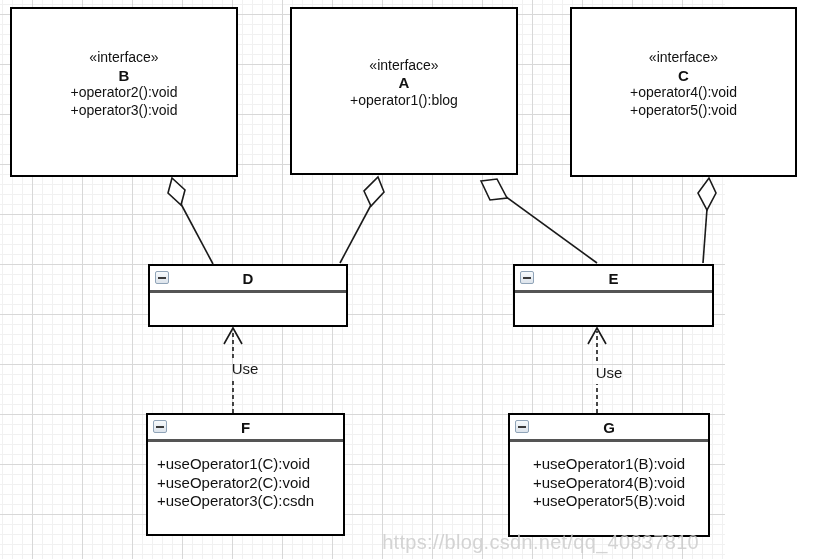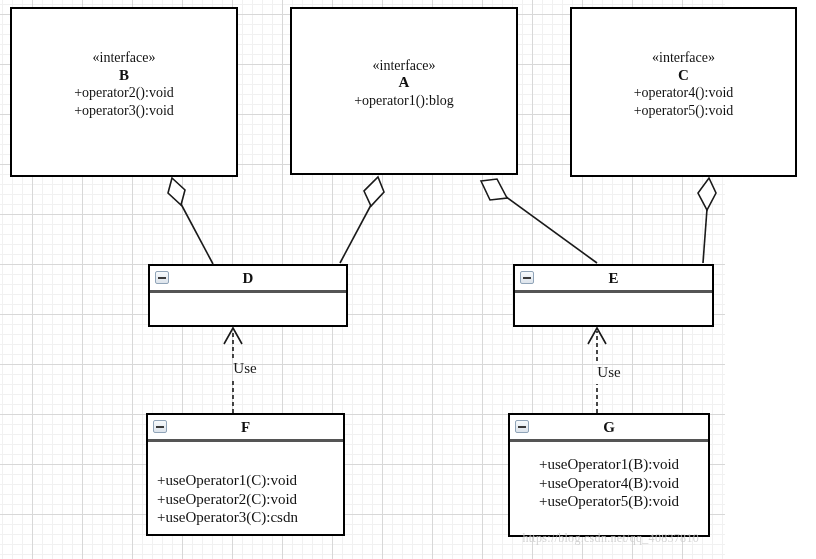--- a/index.html
+++ b/index.html
@@ -12,21 +12,20 @@
   .canvas {
     position: relative; width: 725px; height: 559px;
     background-color: #ffffff;
     background-image:
       linear-gradient(to right, #d8d8d8 1px, transparent 1px),
       linear-gradient(to bottom, #d8d8d8 1px, transparent 1px),
       linear-gradient(to right, #f1f1f1 1px, transparent 1px),
       linear-gradient(to bottom, #f1f1f1 1px, transparent 1px);
     background-size: 50px 50px, 50px 50px, 10px 10px, 10px 10px;
     background-position: 32px 0, 0 14px, 2px 0, 0 4px;
-    font-family: Liberation Serif, serif;
   }
 
   
   .iface {
     position: absolute; background: #fff; border: 2px solid #000;
     display: flex; flex-direction: column; align-items: center; justify-content: center;
     padding-bottom: 16px; text-align: center;
     font-size: 14px; line-height: 17.5px; z-index: 2;
   }
   .iface .cname { font-weight: bold; font-size: 15px; }
@@ -43,38 +42,38 @@
   }
   .cls-title { font-weight: bold; font-size: 15px; }
   .collapse {
     position: absolute; left: 5px; top: 5px; width: 14px; height: 13px;
     border: 1px solid #90a4b8; border-radius: 2px;
     background: linear-gradient(#f7fafc, #dde4ec);
     display: flex; align-items: center; justify-content: center; cursor: pointer;
   }
   .minus { width: 8px; height: 2px; background: #3a3a3a; }
   .cls-body { flex: 1; font-size: 15px; line-height: 18.5px; padding-top: 13px; }
-  .cls-body.align-left { text-align: left; padding-left: 9px; margin-top: 16px; }
+  .cls-body.align-left { text-align: left; padding-left: 9px; }
   .cls-body.align-center { text-align: center; border-radius: 10px; }
 
   
   svg.overlay { position: absolute; left: 0; top: 0; z-index: 3; }
   svg.overlay line, svg.overlay polyline {
     stroke: #1a1a1a; stroke-width: 1.6; fill: none;
   }
   svg.overlay polygon { fill: #ffffff; stroke: #1a1a1a; stroke-width: 1.6; }
   svg.overlay line.dash { stroke-dasharray: 4 3; }
 
   .edge-label {
     position: absolute; z-index: 4; font-size: 15px; color: #1a1a1a;
     width: 40px; text-align: center; margin-left: 12px;
   }
   .watermark {
     position: absolute; right: 26px; top: 531px; z-index: 5;
-    font-size: 12px; letter-spacing: 0.3px; color: #cdcdcd; opacity: 0.85;
+    font-size: 20px; letter-spacing: 0.3px; color: #cdcdcd; opacity: 0.85;
     white-space: nowrap;
   }
 </style>
 </head>
 <body>
 
 <div class="canvas">
 
   <div class="iface" style="left:10px; top:7px; width:228px; height:170px;">
     <div>«interface»</div>

